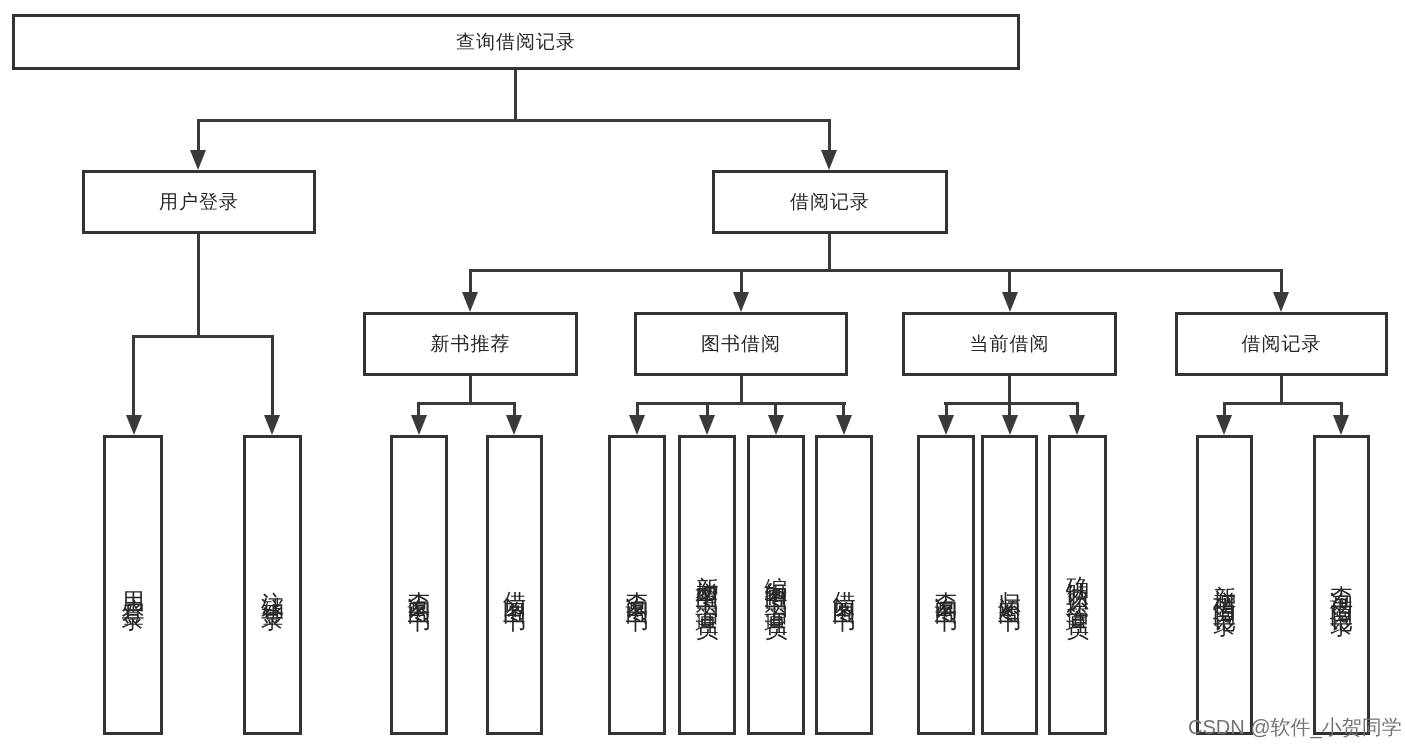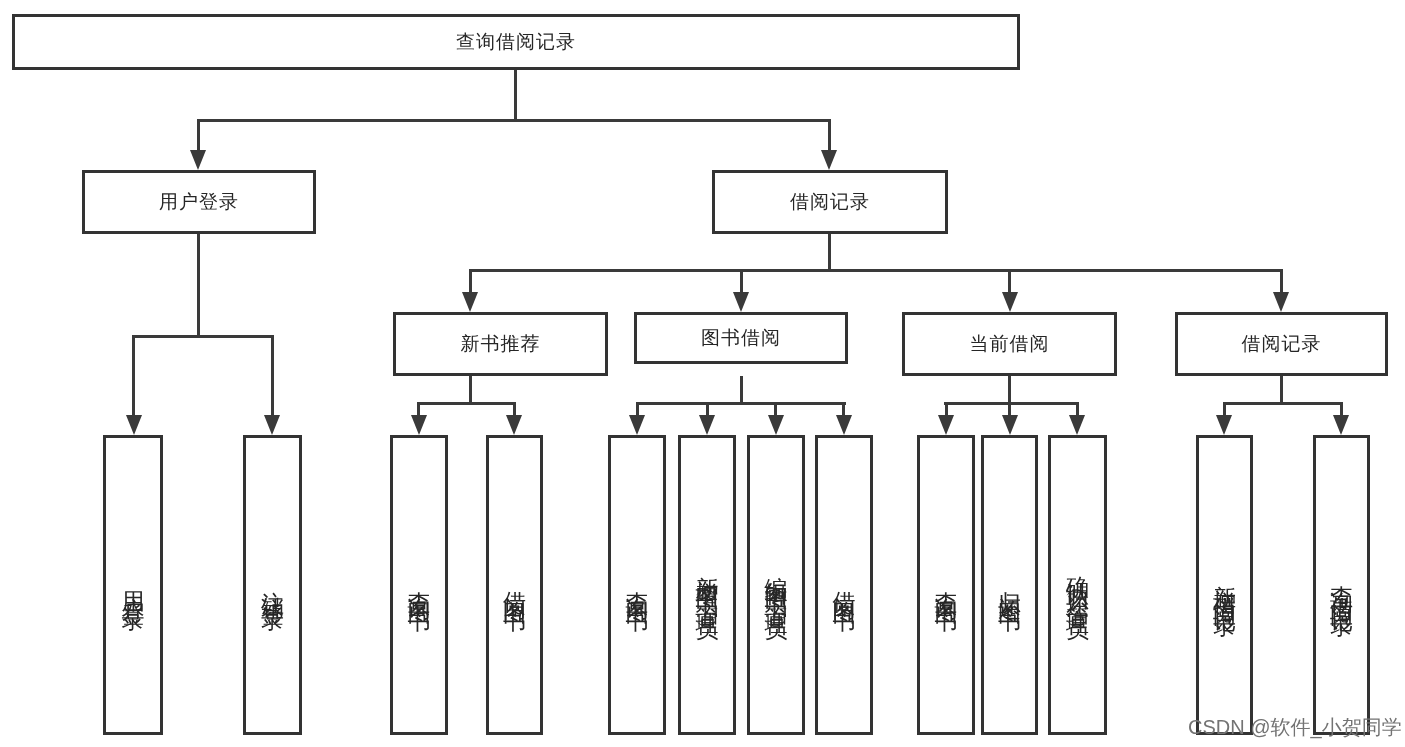--- a/index.html
+++ b/index.html
@@ -93,24 +93,24 @@
   <div class="line hline" style="left:469px; top:269px; width:814px;"></div>
   <div class="line vline" style="left:469px;  top:269px; height:24px;"></div>
   <div class="arrow" style="left:462px;  top:292px;"></div>
   <div class="line vline" style="left:740px;  top:269px; height:24px;"></div>
   <div class="arrow" style="left:733px;  top:292px;"></div>
   <div class="line vline" style="left:1008px; top:269px; height:24px;"></div>
   <div class="arrow" style="left:1002px; top:292px;"></div>
   <div class="line vline" style="left:1280px; top:269px; height:24px;"></div>
   <div class="arrow" style="left:1273px; top:292px;"></div>
 
-  <div class="box" style="left:363px; top:312px; width:215px; height:64px;margin-left:30px;">
+  <div class="box" style="left:363px; top:312px; width:215px; height:64px;">
     <span>新书推荐</span>
   </div>
-  <div class="box" style="left:634px; top:312px; width:214px; height:52px;">
+  <div class="box" style="left:634px; top:312px; width:214px; height:64px;">
     <span>图书借阅</span>
   </div>
   <div class="box" style="left:1175px; top:312px; width:213px; height:64px;">
     <span>借阅记录</span>
   </div>
   <div class="box" style="left:902px; top:312px; width:215px; height:64px;">
     <span>当前借阅</span>
   </div>
 
   <div class="line vline" style="left:469px; top:376px; height:29px;"></div>

